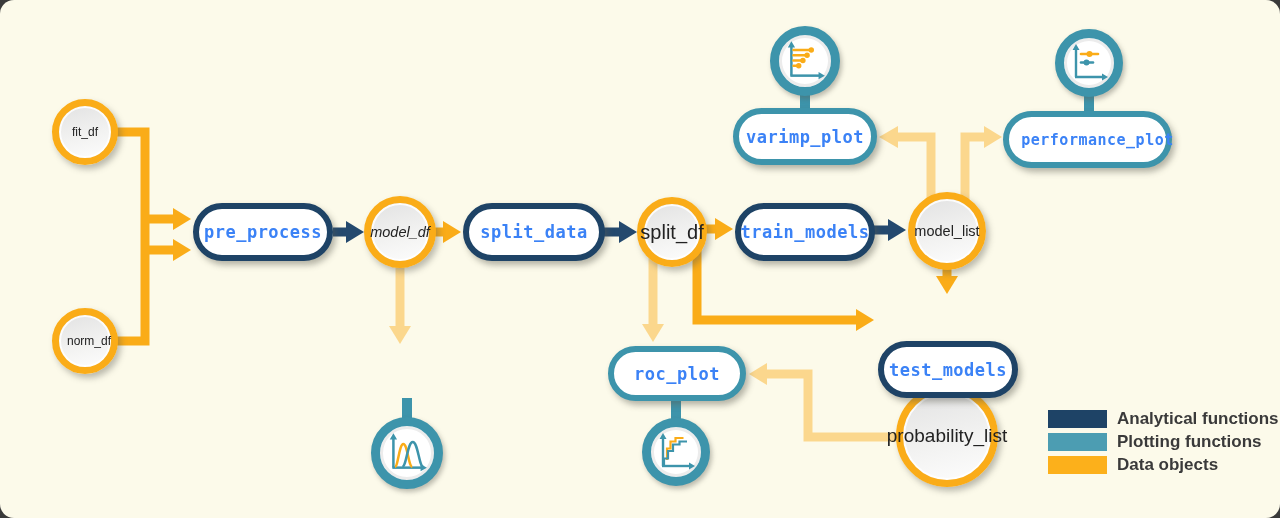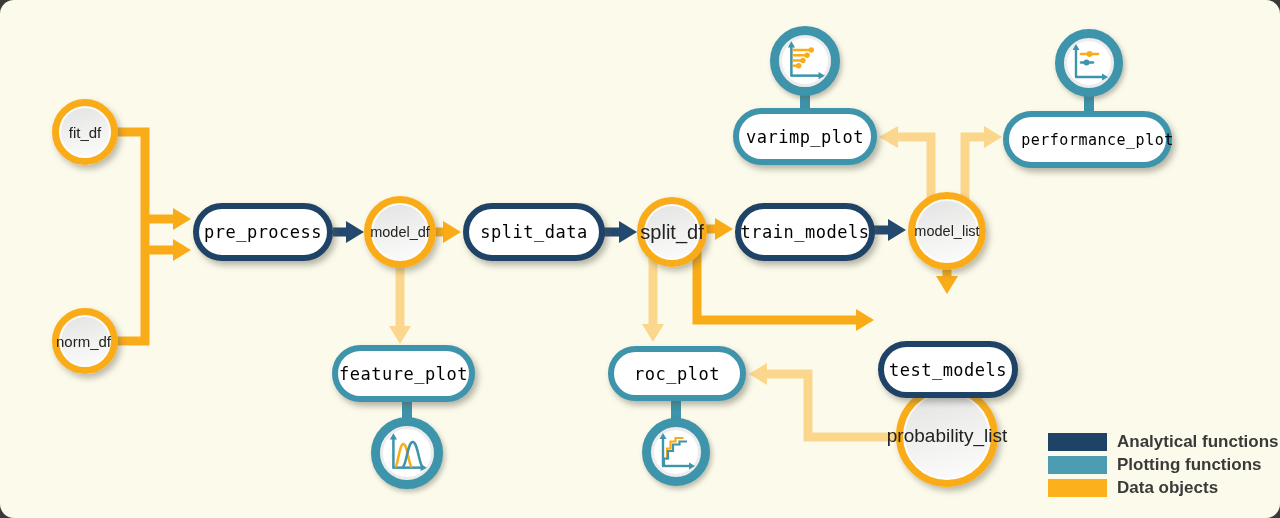--- a/index.html
+++ b/index.html
@@ -11,38 +11,38 @@
   .wires{position:absolute;left:0;top:0;z-index:1;}
   .stem{position:absolute;width:10px;background:#3D94AB;z-index:2;}
   .fn{
     position:absolute;z-index:3;box-sizing:border-box;background:#fff;
     border-radius:30px;display:flex;align-items:center;justify-content:center;
     box-shadow:3px 4px 6px rgba(90,90,80,.45);
   }
   .fn.navy{border:6px solid #1E4366;}
   .fn.teal{border:6px solid #3D94AB;}
   .mono{
-    font-family:"DejaVu Sans Mono",monospace;font-size:17px;color:#000000;
-    letter-spacing:.5px;white-space:nowrap;
+    font-family:"DejaVu Sans Mono",monospace;font-size:17px;color:#3b82f6;
+    letter-spacing:.5px;white-space:nowrap;font-weight:bold;
   }
   .datanode{
     position:absolute;z-index:3;box-sizing:border-box;
     border:7px solid #FAAC18;border-radius:50%;
     background:linear-gradient(165deg,#e2e2e2 0%,#f2f2f1 55%,#fdfdfd 100%);
     display:flex;align-items:center;justify-content:center;
     box-shadow:3px 4px 6px rgba(90,90,80,.4), inset 0 0 0 2px rgba(255,255,255,.85);
   }
-  .dlabel{font-size:15px;color:#222;white-space:nowrap;}
+  .dlabel{font-size:12px;color:#222;white-space:nowrap;}
   .iconcircle{
     position:absolute;z-index:3;box-sizing:border-box;
     border:9px solid #3D94AB;border-radius:50%;background:#fff;
     display:flex;align-items:center;justify-content:center;
     box-shadow:2px 3px 5px rgba(90,90,80,.4), inset 0 0 0 3px #ececec;
   }
-  .legend{position:absolute;left:1048px;top:433px;z-index:4;}
+  .legend{position:absolute;left:1048px;top:410px;z-index:4;}
   .lrow{display:flex;align-items:center;height:18px;margin-bottom:5px;}
   .sw{width:59px;height:18px;margin-right:10px;}
   .sw-navy{background:#1E4366;}
   .sw-teal{background:#4C9DB2;}
   .sw-orange{background:#FCB01B;}
   .ltext{font-weight:bold;font-size:17px;color:#3a3a3a;white-space:nowrap;}
 </style>
 </head>
 <body>
 
@@ -121,21 +121,21 @@
   <div class="stem" style="left:1084px;top:93px;height:21px;"></div>
   <div class="stem" style="left:402px;top:398px;height:22px;"></div>
   <div class="stem" style="left:671px;top:397px;height:24px;"></div>
 
   <div class="datanode" style="left:52px;top:99px;width:66px;height:66px;">
     <span class="dlabel">fit_df</span>
   </div>
   <div class="datanode" style="left:52px;top:308px;width:66px;height:66px;justify-content:flex-end;">
     <span class="dlabel">norm_df</span>
   </div>
-  <div class="datanode" style="left:364px;top:196px;width:72px;height:72px;">
+  <div class="datanode" style="left:364px;top:196px;width:72px;height:72px;font-style:italic;">
     <span class="dlabel" style="font-size:14.5px;">model_df</span>
   </div>
   <div class="datanode" style="left:637px;top:197px;width:70px;height:70px;">
     <span class="dlabel" style="font-size:20px;">split_df</span>
   </div>
   <div class="datanode" style="left:908px;top:192px;width:78px;height:78px;">
     <span class="dlabel" style="font-size:14.5px;">model_list</span>
   </div>
   <div class="datanode" style="left:896px;top:385px;width:102px;height:102px;">
     <span class="dlabel" style="font-size:19px;">probability_list</span>
@@ -152,23 +152,20 @@
   </div>
   <div class="fn navy" style="left:878px;top:295px;width:140px;height:57px;margin-top:46px;">
     <span class="mono">test_models</span>
   </div>
 
   <div class="fn teal" style="left:733px;top:108px;width:144px;height:57px;">
     <span class="mono">varimp_plot</span>
   </div>
   <div class="fn teal" style="left:1003px;top:111px;width:169px;height:57px;">
     <span class="mono" style="font-size:15px;margin-left:20px;">performance_plot</span>
-  </div>
-  <div class="fn teal" style="left:332px;top:345px;width:143px;height:57px;">
-    <span class="mono">feature_plot</span>
   </div>
   <div class="fn teal" style="left:608px;top:346px;width:138px;height:55px;">
     <span class="mono">roc_plot</span>
   </div>
 
   <div class="iconcircle" style="left:770px;top:26px;width:70px;height:70px;">
     <svg width="46" height="46" viewBox="0 0 44 44">
       <g stroke="#3D94AB" stroke-width="2.4" fill="none">
           <path d="M9 36 V8"></path>
           <path d="M8 36 H36"></path>

